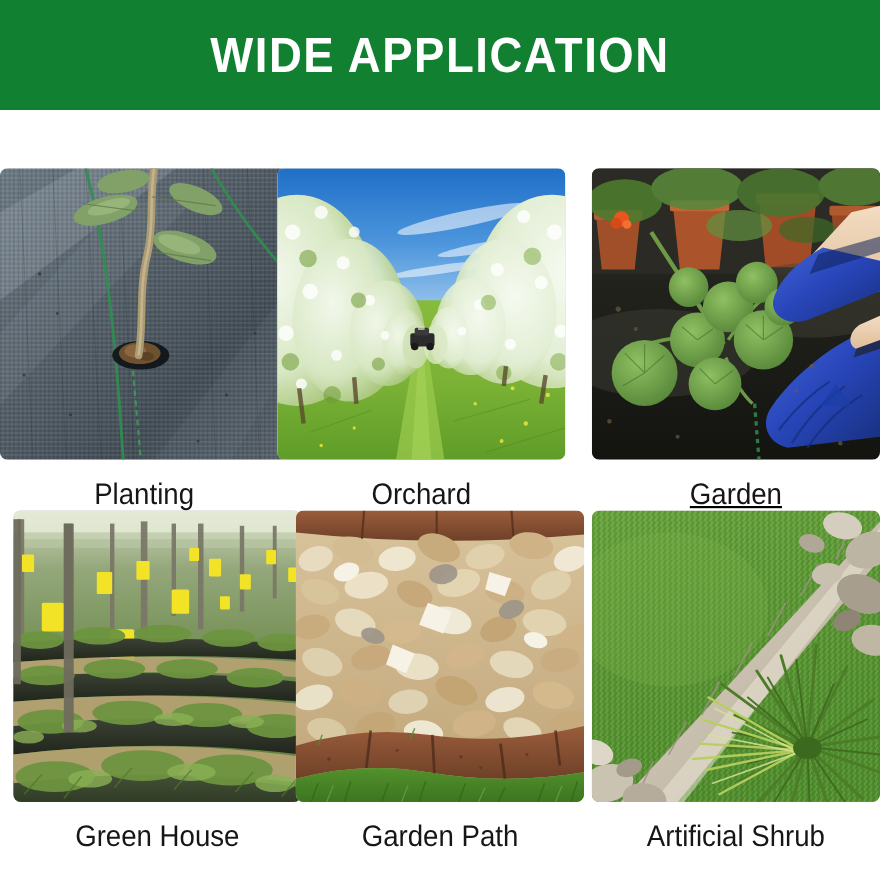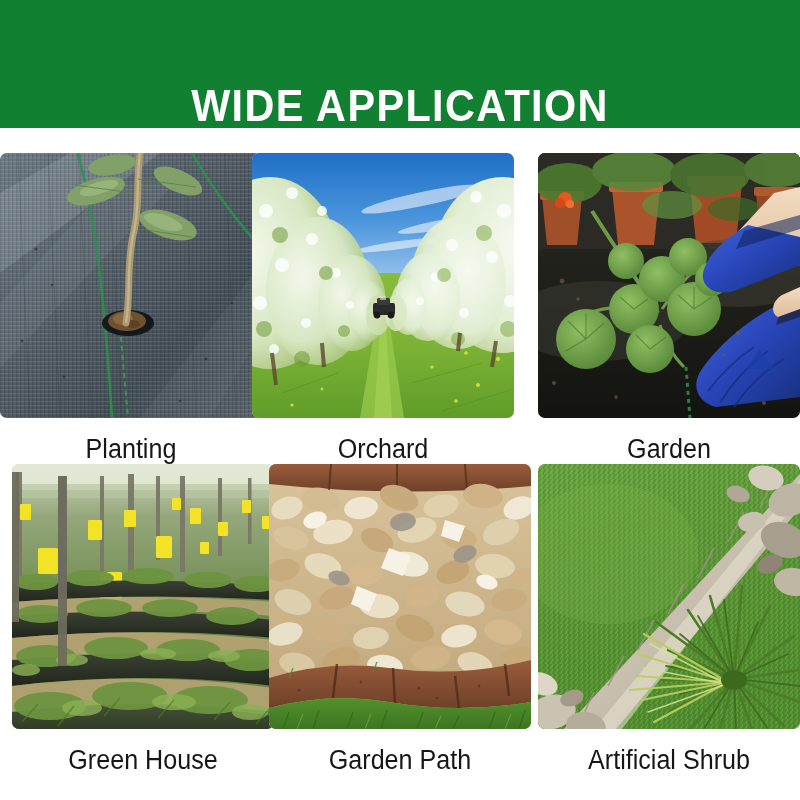--- a/index.html
+++ b/index.html
@@ -19,24 +19,24 @@
     height: 800px;
     background: #ffffff;
   }
 
   
   .banner {
     position: absolute;
     left: 0;
     top: 0;
     width: 800px;
-    height: 128px;
+    height: 100px;
     background: #118030;
     display: flex;
-    align-items: flex-end;
+    align-items: center;
     justify-content: center;
   }
   .banner-title {
     color: #ffffff;
     font-family: "Liberation Sans Narrow", "Liberation Sans", sans-serif;
     font-size: 45px;
     font-weight: bold;
     letter-spacing: 1.5px;
     line-height: 1;
     transform: scaleX(0.92);
@@ -79,21 +79,21 @@
     font-weight: normal;
     line-height: 1;
     margin-top: 18px;
     transform: scaleX(0.93);
     white-space: nowrap;
   }
 
   
   .t0 { left: 0px;   top: 0px; }
   .t1 { left: 252px; top: 0px; }
-  .t2 { left: 538px; top: 0px; }
+  .t2 { left: 538px; top: 0px; text-decoration: underline; }
   
   .t3 { left: 12px;   top: 311px; }
   .t4 { left: 269px; top: 311px; }
   .t5 { left: 538px; top: 311px; }
 </style>
 </head>
 <body>
 
 <div class="page">
 

